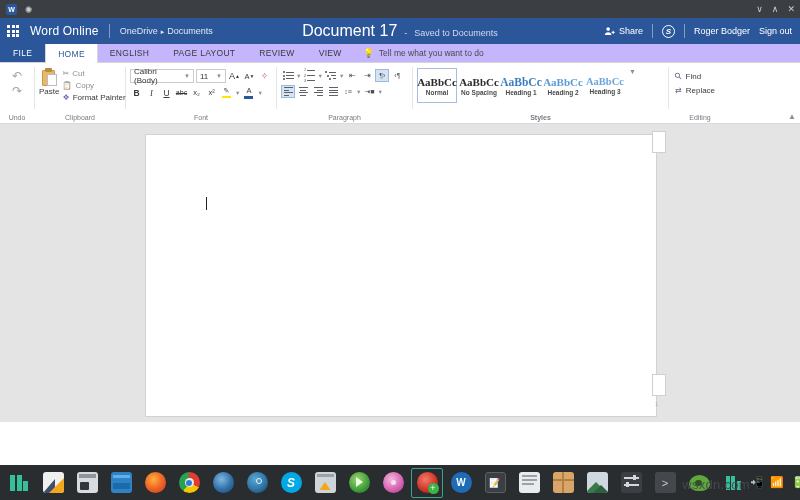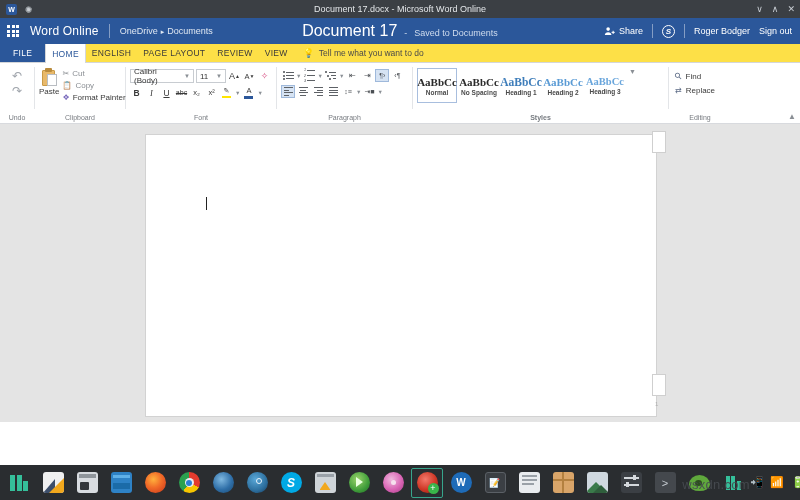--- a/index.html
+++ b/index.html
@@ -88,25 +88,25 @@
   .ab-right { margin-left: auto; display: flex; align-items: center; gap: 9px; padding-right: 8px; }
   .ab-item { display: flex; align-items: center; gap: 4px; font-size: 9px; color: #fff; }
   .skype-ico {
     width: 13px; height: 13px; border-radius: 50%;
     border: 1.2px solid #fff; display: flex; align-items: center; justify-content: center;
     font-size: 8px; font-style: italic; font-weight: bold;
   }
 
   
   .tabbar {
-    height: 19px; background: #fde047; display: flex; align-items: stretch;
+    height: 19px; background: #c4b5fd; display: flex; align-items: stretch;
     border-bottom: 1px solid #d4d6d9; font-size: 8.5px;
   }
   .tab {
-    padding: 0 6px; display: flex; align-items: center; color: #3a3a3a;
+    padding: 0 12px; display: flex; align-items: center; color: #3a3a3a;
     letter-spacing: .3px;
   }
   .tab.file { background: #2b579a; color: #fff; padding: 0 13px; }
   .tab.active { background: #fff; color: #2b579a; border-left: 1px solid #d4d6d9; border-right: 1px solid #d4d6d9; margin-bottom: -1px; }
   .tellme { display: flex; align-items: center; gap: 4px; margin-left: 10px; color: #4a4a4a; font-size: 8.5px; }
   .bulb { color: #2b579a; font-size: 9px; }
 
   
   .ribbon {
     height: 61px; background: #ffffff; display: flex; align-items: stretch;
@@ -271,21 +271,20 @@
     <div class="desktop-grass"></div>
   </div>
 
   <div class="window">
 
     <div class="titlebar">
       <div class="tb-left">
         <div class="tb-appicon">W</div>
         <div class="tb-pin">✺</div>
       </div>
-      <div class="tb-title">Document 17.docx - Microsoft Word Online</div>
       <div class="tb-ctrls">
         <span class="tb-btn">∨</span>
         <span class="tb-btn">∧</span>
         <span class="tb-btn">✕</span>
       </div>
     </div>
 
     <div class="appbar">
       <div class="waffle">
         <div class="waffle-grid">

